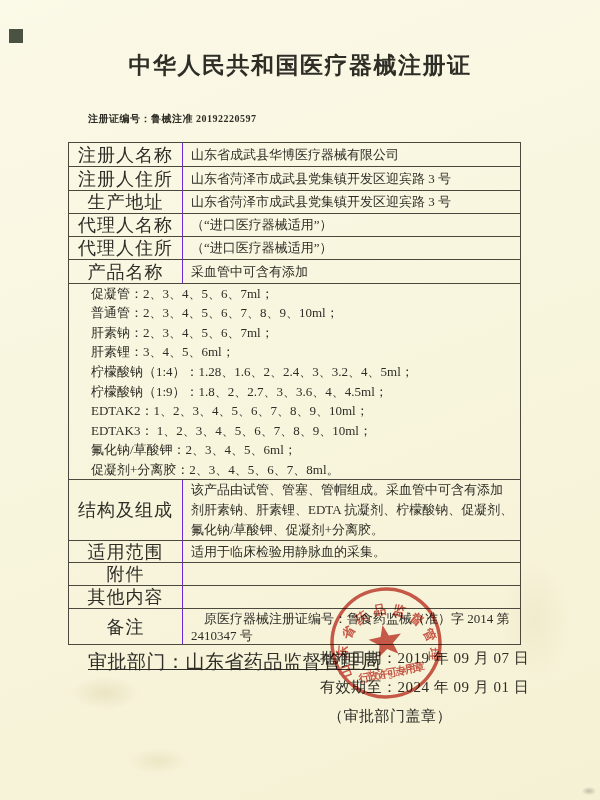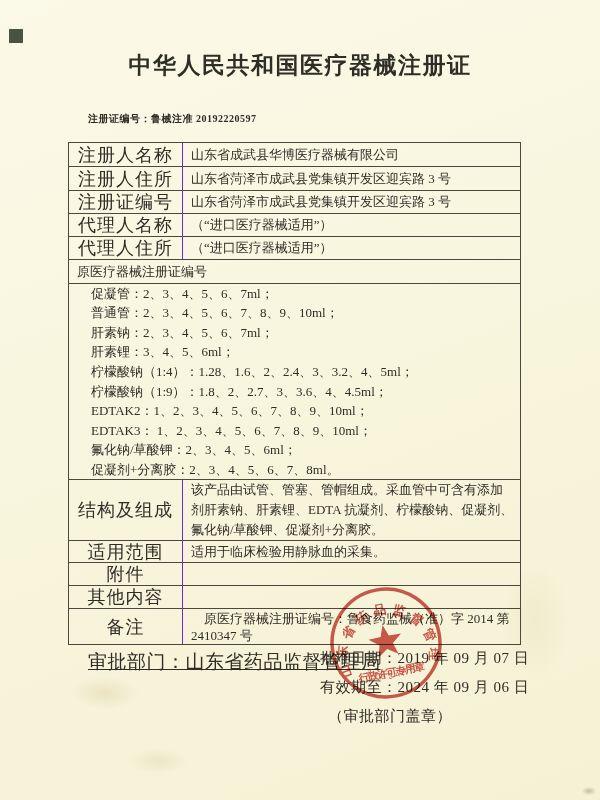--- a/index.html
+++ b/index.html
@@ -72,40 +72,41 @@
         <div class="tcontent-text">山东省成武县华博医疗器械有限公司</div>
       </div>
   </div>
   <div class="trow">
     <div class="tlabel">注册人住所</div>
     <div class="tcontent">
         <div class="tcontent-text">山东省菏泽市成武县党集镇开发区迎宾路 3 号</div>
       </div>
   </div>
   <div class="trow">
-    <div class="tlabel">注册证编号</div>
+    <div class="tlabel">生产地址</div>
     <div class="tcontent">
         <div class="tcontent-text">山东省菏泽市成武县党集镇开发区迎宾路 3 号</div>
       </div>
   </div>
   <div class="trow">
     <div class="tlabel">代理人名称</div>
     <div class="tcontent">
         <div class="tcontent-text">（“进口医疗器械适用”）</div>
       </div>
   </div>
   <div class="trow">
     <div class="tlabel">代理人住所</div>
     <div class="tcontent">
         <div class="tcontent-text">（“进口医疗器械适用”）</div>
       </div>
   </div>
   <div class="trow">
+    <div class="tlabel">产品名称</div>
     <div class="tcontent">
-        <div class="tcontent-text">原医疗器械注册证编号</div>
+        <div class="tcontent-text">采血管中可含有添加</div>
       </div>
   </div>
   <div class="trow">
     <div class="tcontent">
         <div class="tcontent-text">促凝管：2、3、4、5、6、7ml；
 普通管：2、3、4、5、6、7、8、9、10ml；
 肝素钠：2、3、4、5、6、7ml；
 肝素锂：3、4、5、6ml；
 柠檬酸钠（1:4）：1.28、1.6、2、2.4、3、3.2、4、5ml；
 柠檬酸钠（1:9）：1.8、2、2.7、3、3.6、4、4.5ml；
@@ -144,21 +145,21 @@
         <div class="tcontent-text">　原医疗器械注册证编号：鲁食药监械（准）字 2014 第
 2410347 号</div>
       </div>
   </div>
 </div>
 
 <div class="footer-left">审批部门：山东省药品监督管理局</div>
 
 <div class="footer-right">
   <div class="fline">批准日期：2019 年 09 月 07 日</div>
-  <div class="fline">有效期至：2024 年 09 月 06 日</div>
+  <div class="fline">有效期至：2024 年 09 月 01 日</div>
   <div class="fline seal-note">（审批部门盖章）</div>
 </div>
 
 <svg class="seal" viewBox="0 0 116 116" xmlns="http://www.w3.org/2000/svg">
   <defs>
     <path id="sealTopArc" d="M 19,83 A 41,41 0 1 1 97,83" fill="none"></path>
     <path id="sealBottomArc" d="M 25,74 A 38,38 0 0 0 91,74" fill="none"></path>
     <path id="sealTypeLine" d="M 23,91 L 93,91" fill="none"></path>
   </defs>
   <circle cx="58" cy="58" r="53" fill="none" stroke="#c5453a" stroke-width="3.4"></circle>

